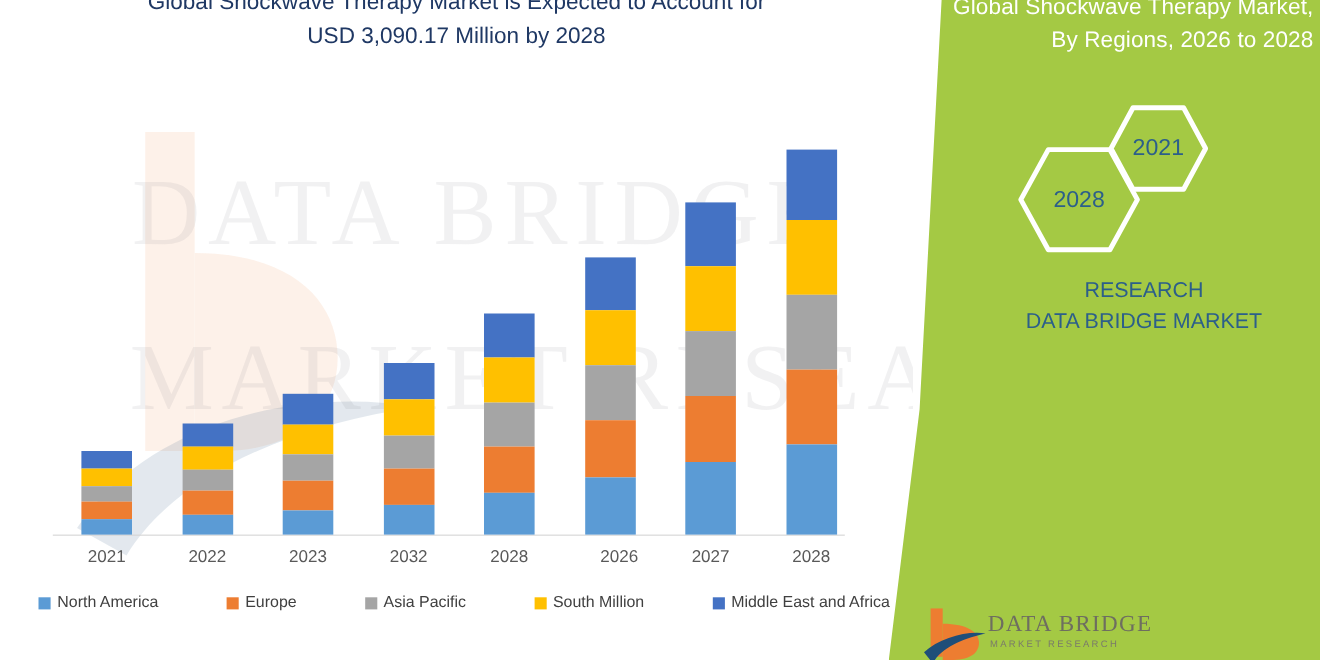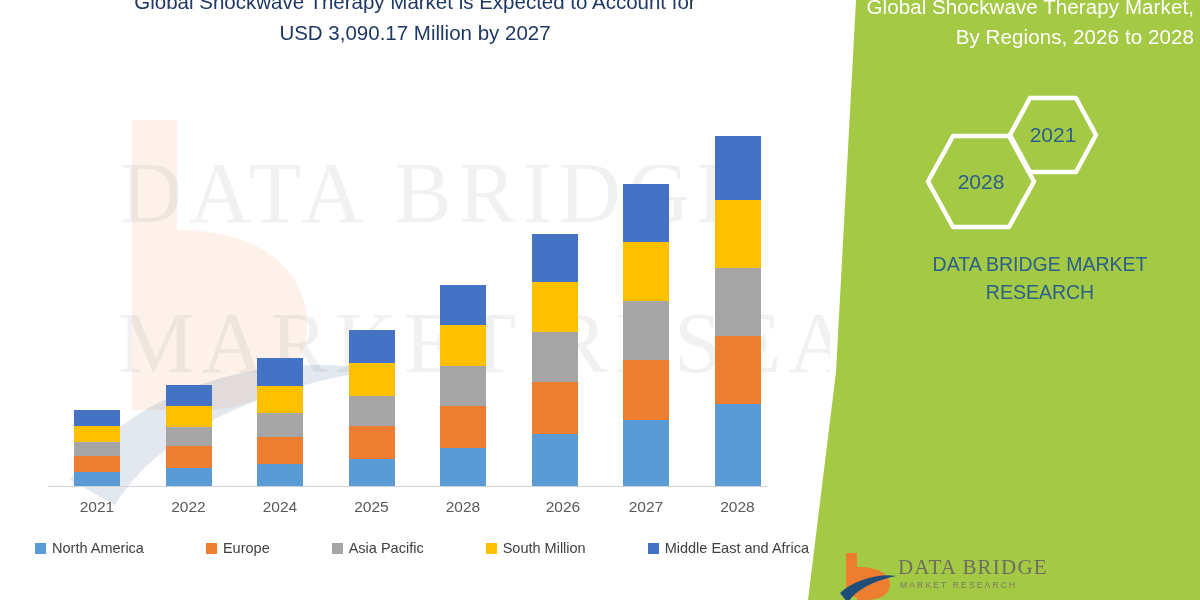--- a/index.html
+++ b/index.html
@@ -114,21 +114,21 @@
     </svg>
     <svg class="wm-swoosh" viewBox="0 0 330 190">
       <path d="M10 150 C70 60 200 20 320 40 C210 55 100 100 55 175 Z" fill="#1F4E79"></path>
     </svg>
 
     <div class="wm-text">DATA BRIDGE</div>
     <div class="wm-text2">MARKET RESEARCH</div>
 
     <div class="chart-title">
       <div>Global Shockwave Therapy Market is Expected to Account for</div>
-      <div>USD 3,090.17 Million by 2027</div>
+      <div>USD 3,090.17 Million by 2028</div>
     </div>
 
     <div class="plot" id="plot">
       <div class="axis-line"></div>
     <div class="bar" style="left: 74px;">
           <span class="seg" style="height: 16px; background: rgb(68, 114, 196);"></span>
           <span class="seg" style="height: 16px; background: rgb(255, 192, 0);"></span>
           <span class="seg" style="height: 14px; background: rgb(165, 165, 165);"></span>
           <span class="seg" style="height: 16px; background: rgb(237, 125, 49);"></span>
           <span class="seg" style="height: 14px; background: rgb(91, 155, 213);"></span>
@@ -142,29 +142,29 @@
           <span class="seg" style="height: 18px; background: rgb(91, 155, 213);"></span>
         </div>
         <div class="xlab" style="left: 143.5px;">2022</div>
         <div class="bar" style="left: 257px;">
           <span class="seg" style="height: 28px; background: rgb(68, 114, 196);"></span>
           <span class="seg" style="height: 27px; background: rgb(255, 192, 0);"></span>
           <span class="seg" style="height: 24px; background: rgb(165, 165, 165);"></span>
           <span class="seg" style="height: 27px; background: rgb(237, 125, 49);"></span>
           <span class="seg" style="height: 22px; background: rgb(91, 155, 213);"></span>
         </div>
-        <div class="xlab" style="left: 235px;">2024</div>
+        <div class="xlab" style="left: 235px;">2023</div>
         <div class="bar" style="left: 348.5px;">
           <span class="seg" style="height: 33px; background: rgb(68, 114, 196);"></span>
           <span class="seg" style="height: 33px; background: rgb(255, 192, 0);"></span>
           <span class="seg" style="height: 30px; background: rgb(165, 165, 165);"></span>
           <span class="seg" style="height: 33px; background: rgb(237, 125, 49);"></span>
           <span class="seg" style="height: 27px; background: rgb(91, 155, 213);"></span>
         </div>
-        <div class="xlab" style="left: 326.5px;">2025</div>
+        <div class="xlab" style="left: 326.5px;">2032</div>
         <div class="bar" style="left: 440px;">
           <span class="seg" style="height: 40px; background: rgb(68, 114, 196);"></span>
           <span class="seg" style="height: 41px; background: rgb(255, 192, 0);"></span>
           <span class="seg" style="height: 40px; background: rgb(165, 165, 165);"></span>
           <span class="seg" style="height: 42px; background: rgb(237, 125, 49);"></span>
           <span class="seg" style="height: 38px; background: rgb(91, 155, 213);"></span>
         </div>
         <div class="xlab" style="left: 418px;">2028</div>
         <div class="bar" style="left: 531.5px;">
           <span class="seg" style="height: 48px; background: rgb(68, 114, 196);"></span>
@@ -232,22 +232,22 @@
     </div>
     <div class="hex hex-2021">
       <svg width="100%" height="100%" viewBox="0 0 92 80">
         <polygon points="23,3 69,3 89,40 69,77 23,77 3,40" fill="none" stroke="#ffffff" stroke-width="4.5" stroke-linejoin="round"></polygon>
       </svg>
       <span class="hexnum">2021</span>
     </div>
   </div>
 
   <div class="brand-mid">
+    <div>RESEARCH</div>
     <div>DATA BRIDGE MARKET</div>
-    <div>RESEARCH</div>
   </div>
 
   <div class="logo">
     <svg width="56" height="50" viewBox="0 0 56 50">
       <path d="M6 0 L6 44 L17 44 L17 0 Z" fill="#ED7D31"></path>
       <path d="M17 14 C40 14 50 22 50 31 C50 42 40 47 24 47 L17 47 Z
                M17 23 L25 23 C35 23 40 26 40 31 C40 37 34 39 25 39 L17 39 Z" fill="#ED7D31"></path>
       <path d="M0 40 C14 27 40 20 56 23 C38 27 16 35 8 50 Z" fill="#1F4E79"></path>
     </svg>
     <div class="logo-text">DATA BRIDGE</div>

